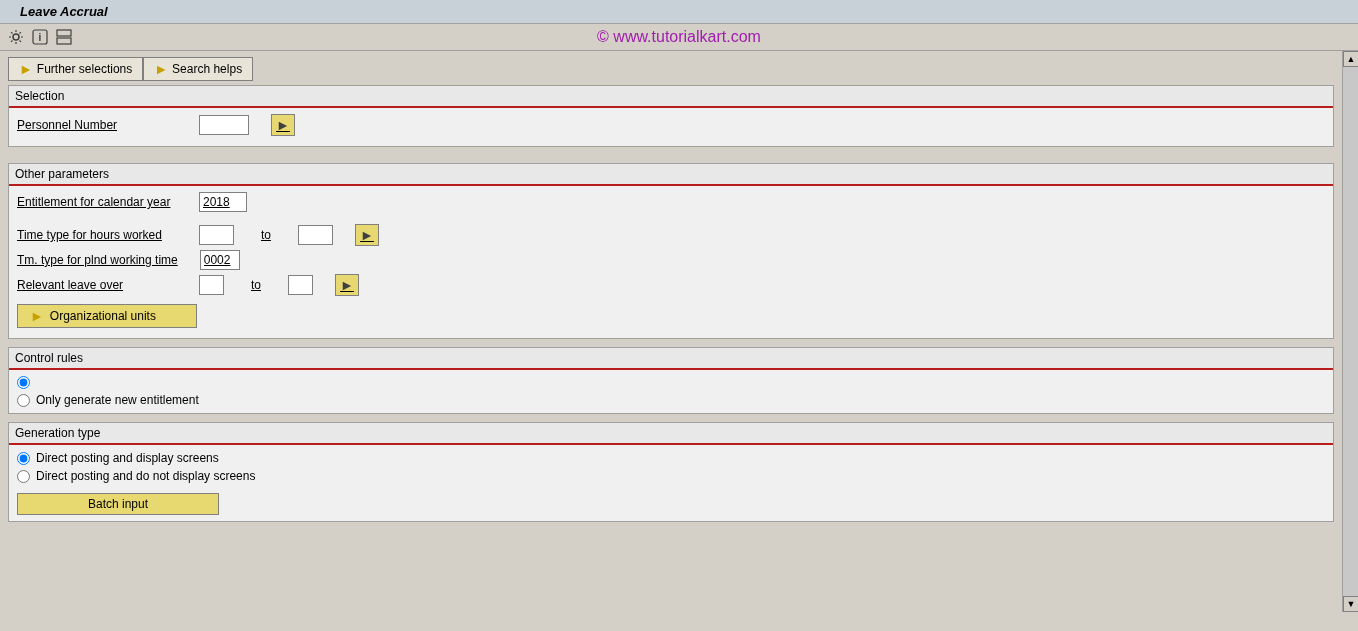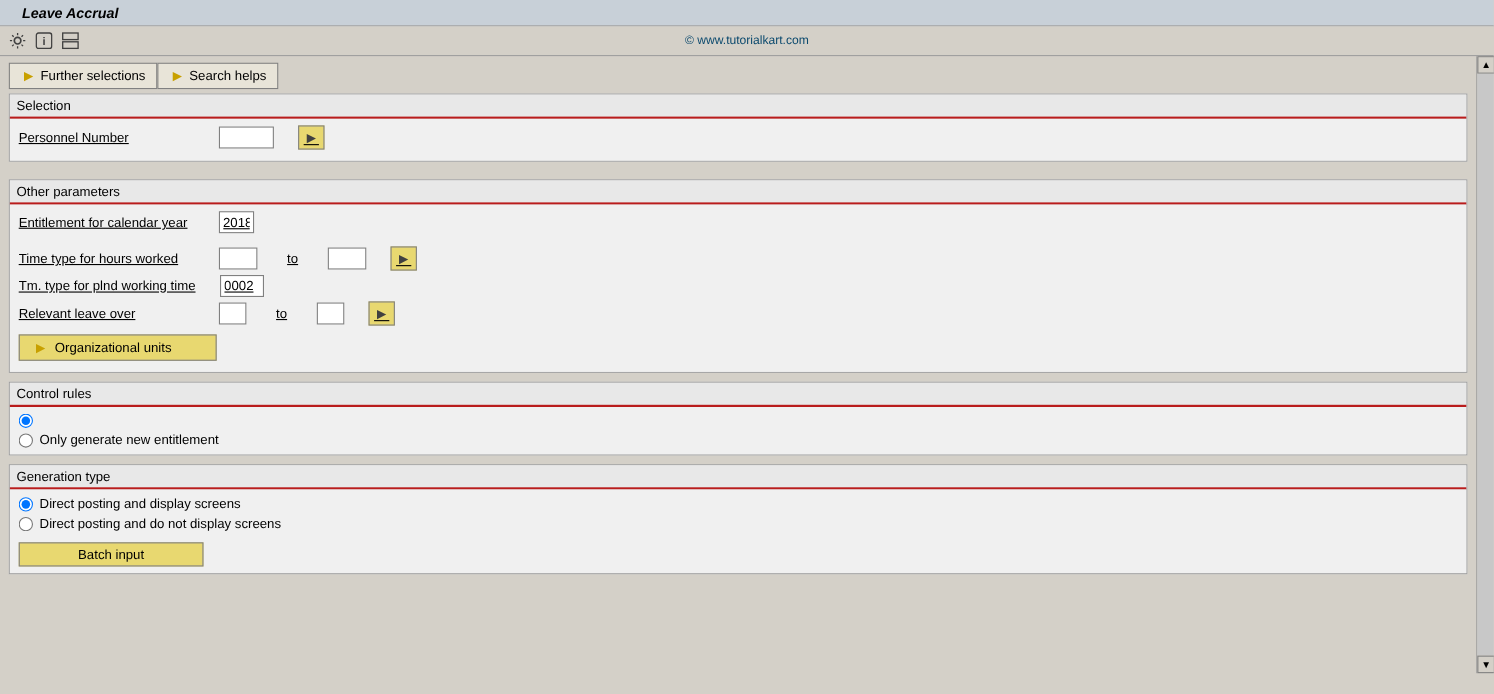--- a/index.html
+++ b/index.html
@@ -34,22 +34,22 @@
       height: 20px;
       display: inline-flex;
       align-items: center;
       justify-content: center;
       cursor: pointer;
     }
     .watermark {
       position: absolute;
       left: 50%;
       transform: translateX(-50%);
-      color: #0c4a6e;
-      font-size: 11px;
+      color: #a21caf;
+      font-size: 16px;
     }
     .main-content {
       display: flex;
       height: calc(631px - 70px);
     }
     .content-area {
       flex: 1;
       padding: 6px 8px;
       background: #d4d0c8;
       overflow-y: auto;
@@ -176,21 +176,21 @@
     .radio-row input[type=radio] {
       margin: 0;
     }
     .batch-btn {
       background: #e8d870;
       border: 1px solid #808080;
       padding: 3px 16px;
       cursor: pointer;
       font-size: 12px;
       margin-top: 6px;
-      width: 168px;
+      width: 202px;
     }
     .spacer { height: 8px; }
   </style>
 </head>
 <body>
 
 <div class="title-bar">
   <span>Leave Accrual</span>
 </div>
 
@@ -242,21 +242,21 @@
     </div>
 
     <div class="spacer"></div>
 
     <div class="section-box">
       <div class="section-title">Other parameters</div>
       <div class="section-body">
 
         <div class="field-row">
           <span class="field-label">Entitlement for calendar year</span>
-          <input class="field-input" type="text" style="width: 32px;" value="2018">
+          <input class="field-input" type="text" style="width: 48px;" value="2018">
         </div>
 
         <div class="spacer"></div>
 
         <div class="field-row">
           <span class="field-label">Time type for hours worked</span>
           <input class="field-input" type="text" style="width: 35px;" value="">
           <span class="to-label">to</span>
           <input class="field-input" type="text" style="width: 35px;" value="">
           <button class="arrow-btn">►</button>

